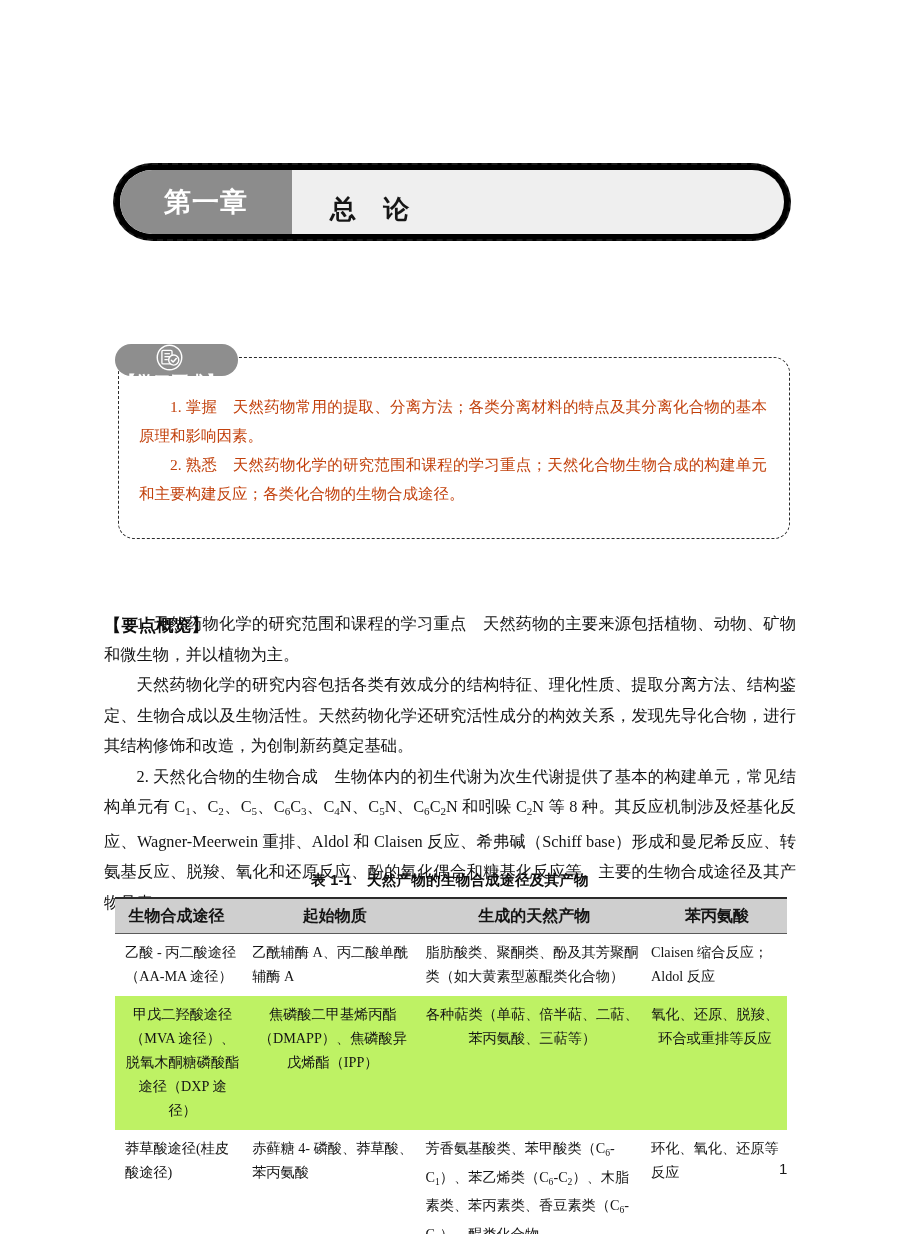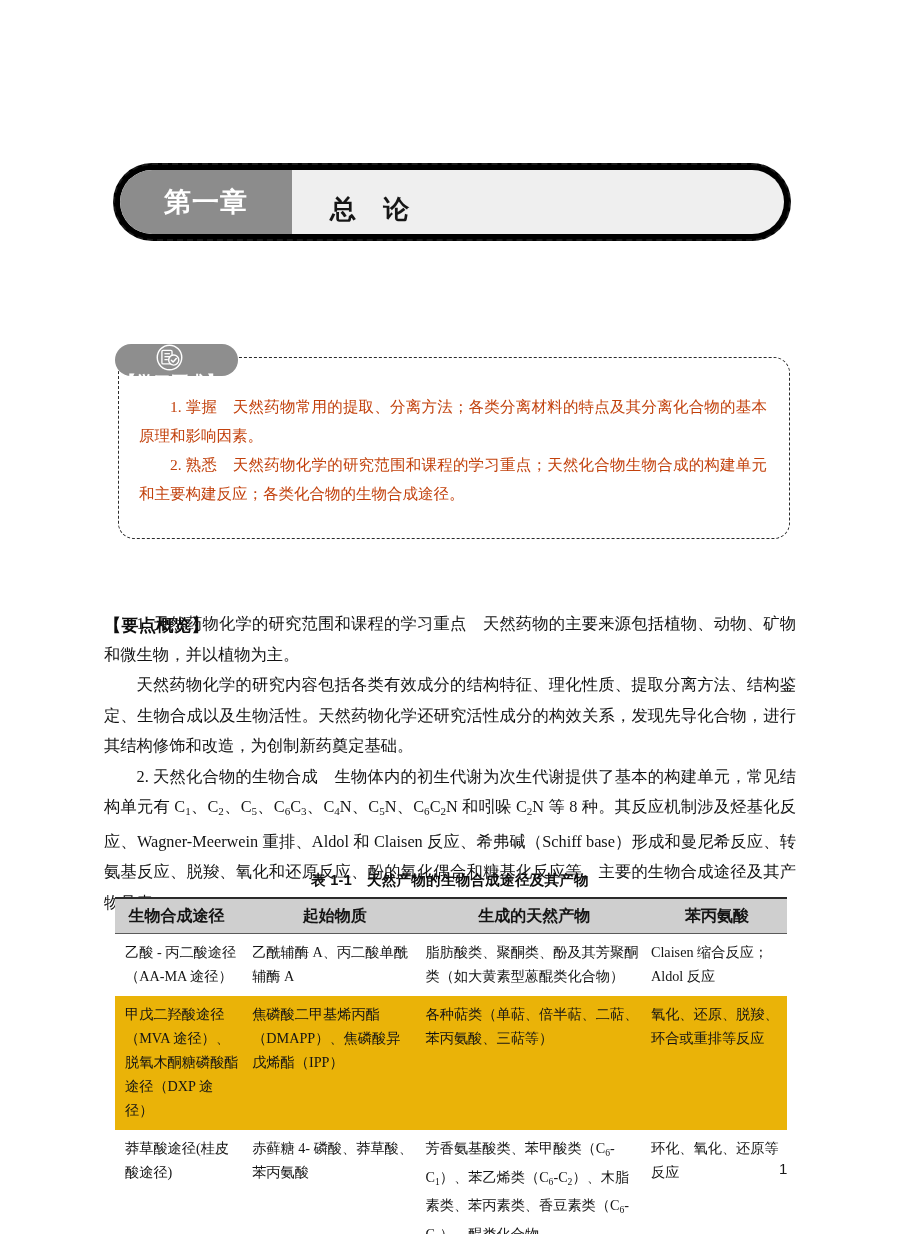--- a/index.html
+++ b/index.html
@@ -187,21 +187,22 @@
     padding: 5px 20px;
     border-top: 2px solid #2b2b2b;
     border-bottom: 1px solid #5a5a5a;
   }
   table.data-table tbody td {
     vertical-align: top;
     padding: 6px 8px 8px 4px;
     text-align: left;
   }
   table.data-table tbody tr.shaded td {
-    background: #eab308;
+    background: #bef264;
+    text-align: center;
   }
   table.data-table tbody tr:last-child td {
     border-bottom: 1.5px solid #4a4a4a;
     padding-bottom: 9px;
   }
   .c1 { width: 130px; padding-left: 10px !important; }
   .c2 { width: 160px; }
   .c3 { width: 250px; }
   .c4 { width: 132px; }
 

